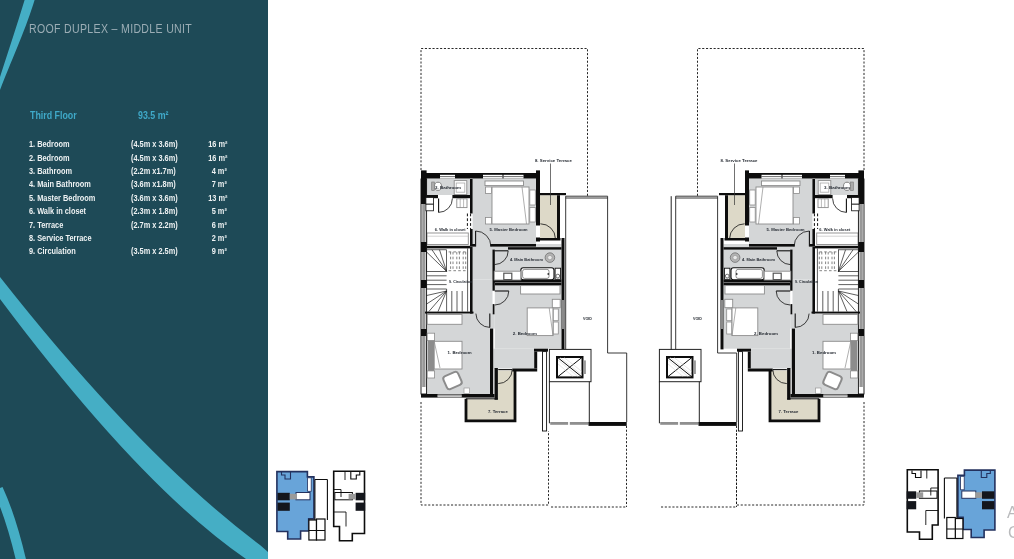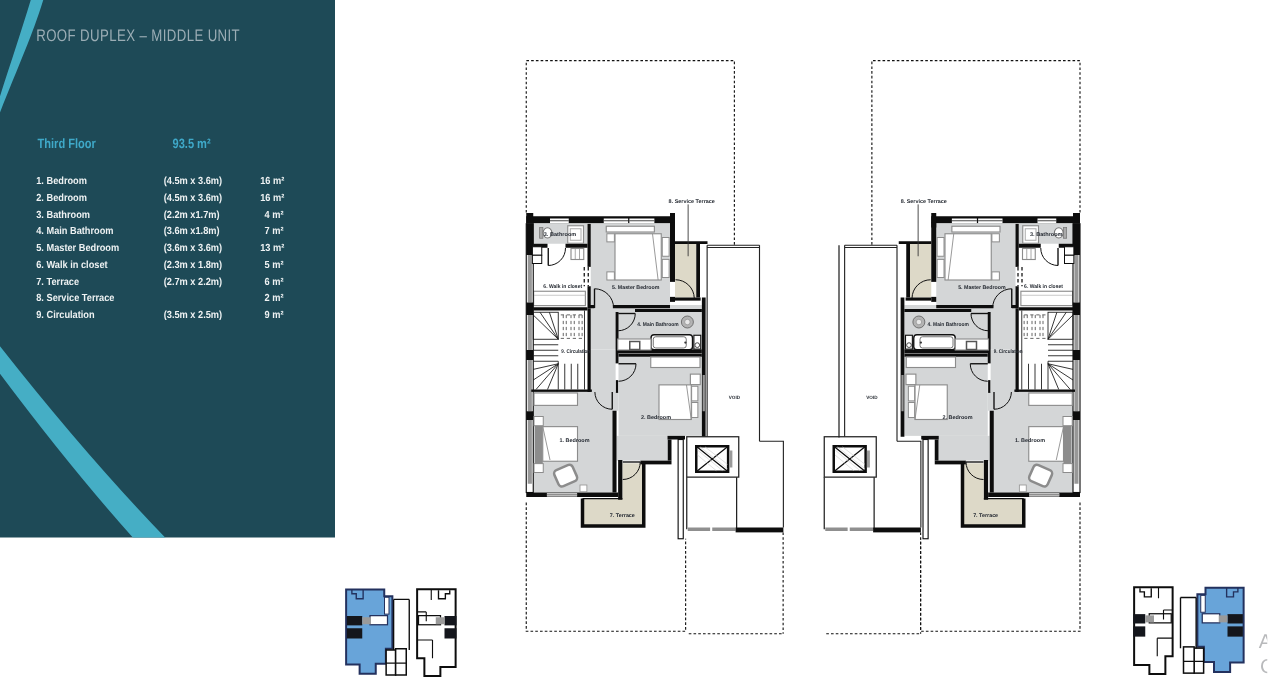--- a/index.html
+++ b/index.html
@@ -1,18 +1,18 @@
 <!DOCTYPE html>
 <html><head>
 <meta charset="utf-8">
 <style>
   html,body{margin:0;padding:0;}
   body{width:1014px;height:559px;position:relative;overflow:hidden;background:#ffffff;
        font-family:"Liberation Sans", sans-serif;}
-  .sidebar{position:absolute;left:0;top:0;width:268px;height:430px;background:#1e4a57;overflow:hidden;}
+  .sidebar{position:absolute;left:0;top:0;width:268px;height:559px;background:#1e4a57;overflow:hidden;}
   .title{position:absolute;left:29px;top:21px;color:#9badb5;font-size:13.4px;font-weight:400;
          letter-spacing:0.4px;white-space:nowrap;transform:scaleX(0.79);transform-origin:left top;}
   .floorrow{position:absolute;left:0;top:108.5px;width:268px;color:#3fa9c9;font-weight:bold;font-size:10.8px;}
   .floorrow .fl{position:absolute;left:30px;top:0;transform:scaleX(0.82);transform-origin:0 0;}
   .floorrow .ar{position:absolute;left:138px;top:0;transform:scaleX(0.82);transform-origin:0 0;}
   .rt{position:absolute;left:0;width:268px;font-size:8.2px;font-weight:bold;color:#eef2f3;}
   .rt .n{position:absolute;left:29px;top:0;white-space:nowrap;transform:scaleX(0.9);transform-origin:0 0;}
   .rt .d{position:absolute;left:131px;top:0;white-space:nowrap;transform:scaleX(0.9);transform-origin:0 0;}
   .rt .a{position:absolute;right:41px;top:0;white-space:nowrap;transform:scaleX(0.9);transform-origin:100% 0;}
   .plan{position:absolute;left:0;top:0;}

